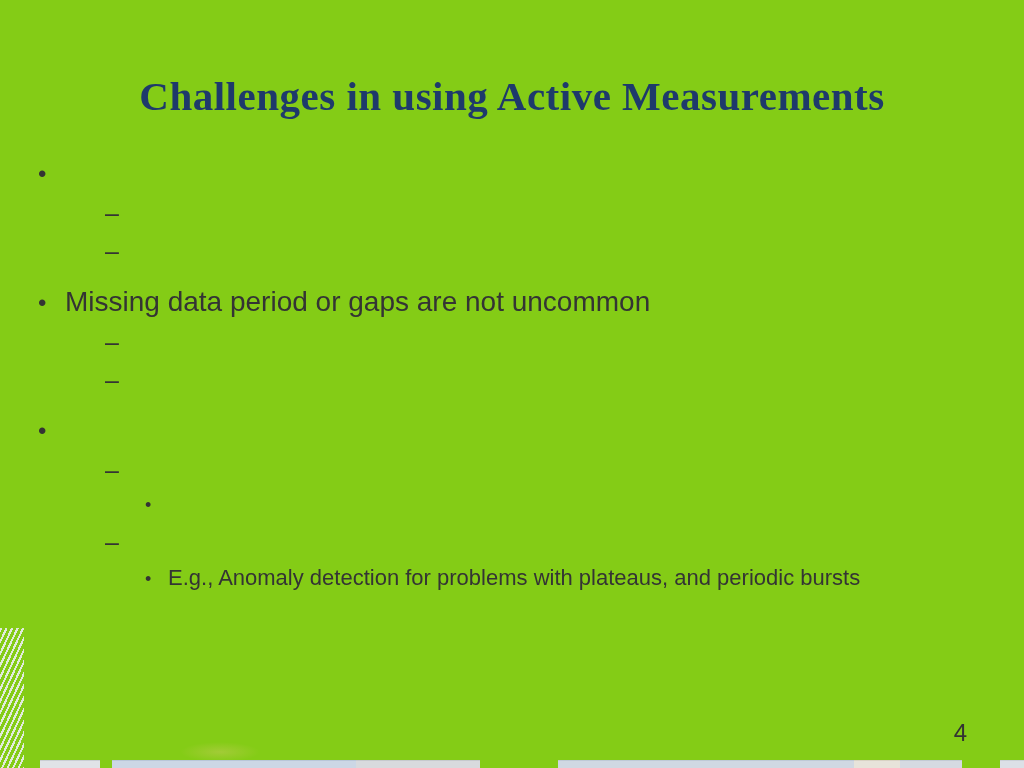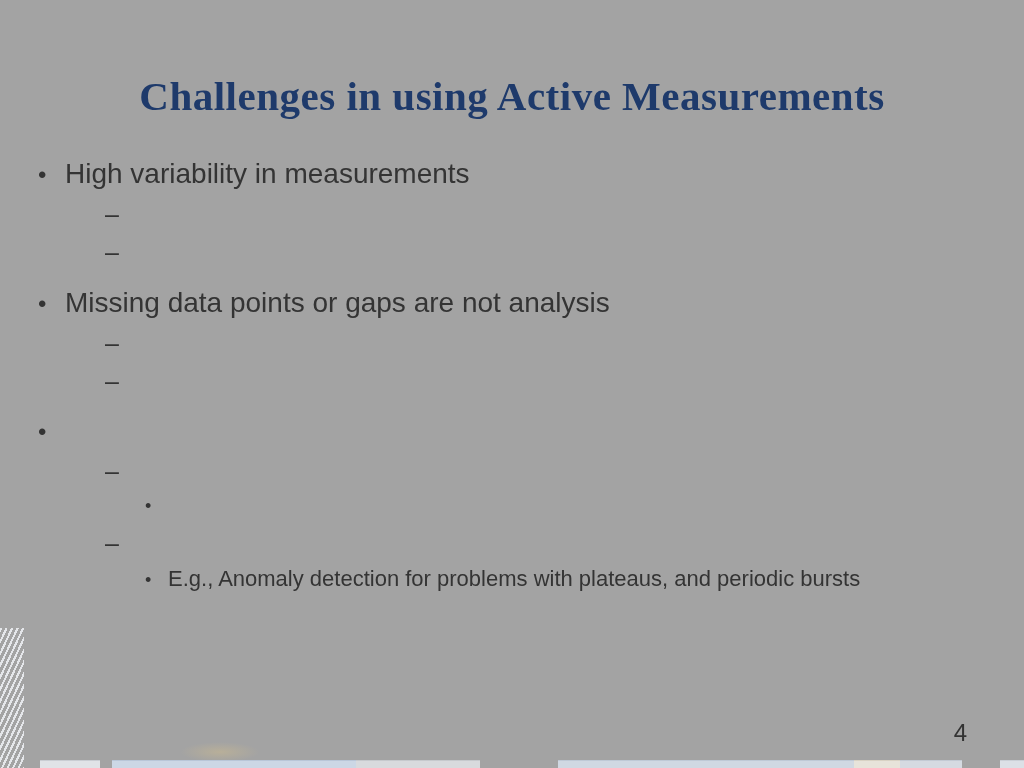--- a/index.html
+++ b/index.html
@@ -8,21 +8,21 @@
     background: #ffffff;
     width: 1024px;
     height: 768px;
     overflow: hidden;
     font-family: "Liberation Sans", sans-serif;
   }
   .slide {
     position: relative;
     width: 1024px;
     height: 768px;
-    background: #a3a3a3;
+    background: #84cc16;
   }
   
   .title {
     position: absolute;
     top: 72px;
     left: 0;
     width: 1024px;
     text-align: center;
     font-family: "Liberation Serif", serif;
     font-weight: bold;
@@ -95,34 +95,33 @@
 <body>
 
 <div class="slide">
 
   <div class="title">Challenges in using Active Measurements</div>
 
   <div class="content">
 
     <div class="row lv1 first">
       <span class="marker">•</span>
-      <span class="text">High variability in measurements</span>
     </div>
 
     <div class="row lv2">
       <span class="marker">–</span>
     </div>
 
     <div class="row lv2">
       <span class="marker">–</span>
     </div>
 
     <div class="row lv1">
       <span class="marker">•</span>
-      <span class="text">Missing data points or gaps are not analysis</span>
+      <span class="text">Missing data period or gaps are not uncommon</span>
     </div>
 
     <div class="row lv2">
       <span class="marker">–</span>
     </div>
 
     <div class="row lv2">
       <span class="marker">–</span>
     </div>
 

